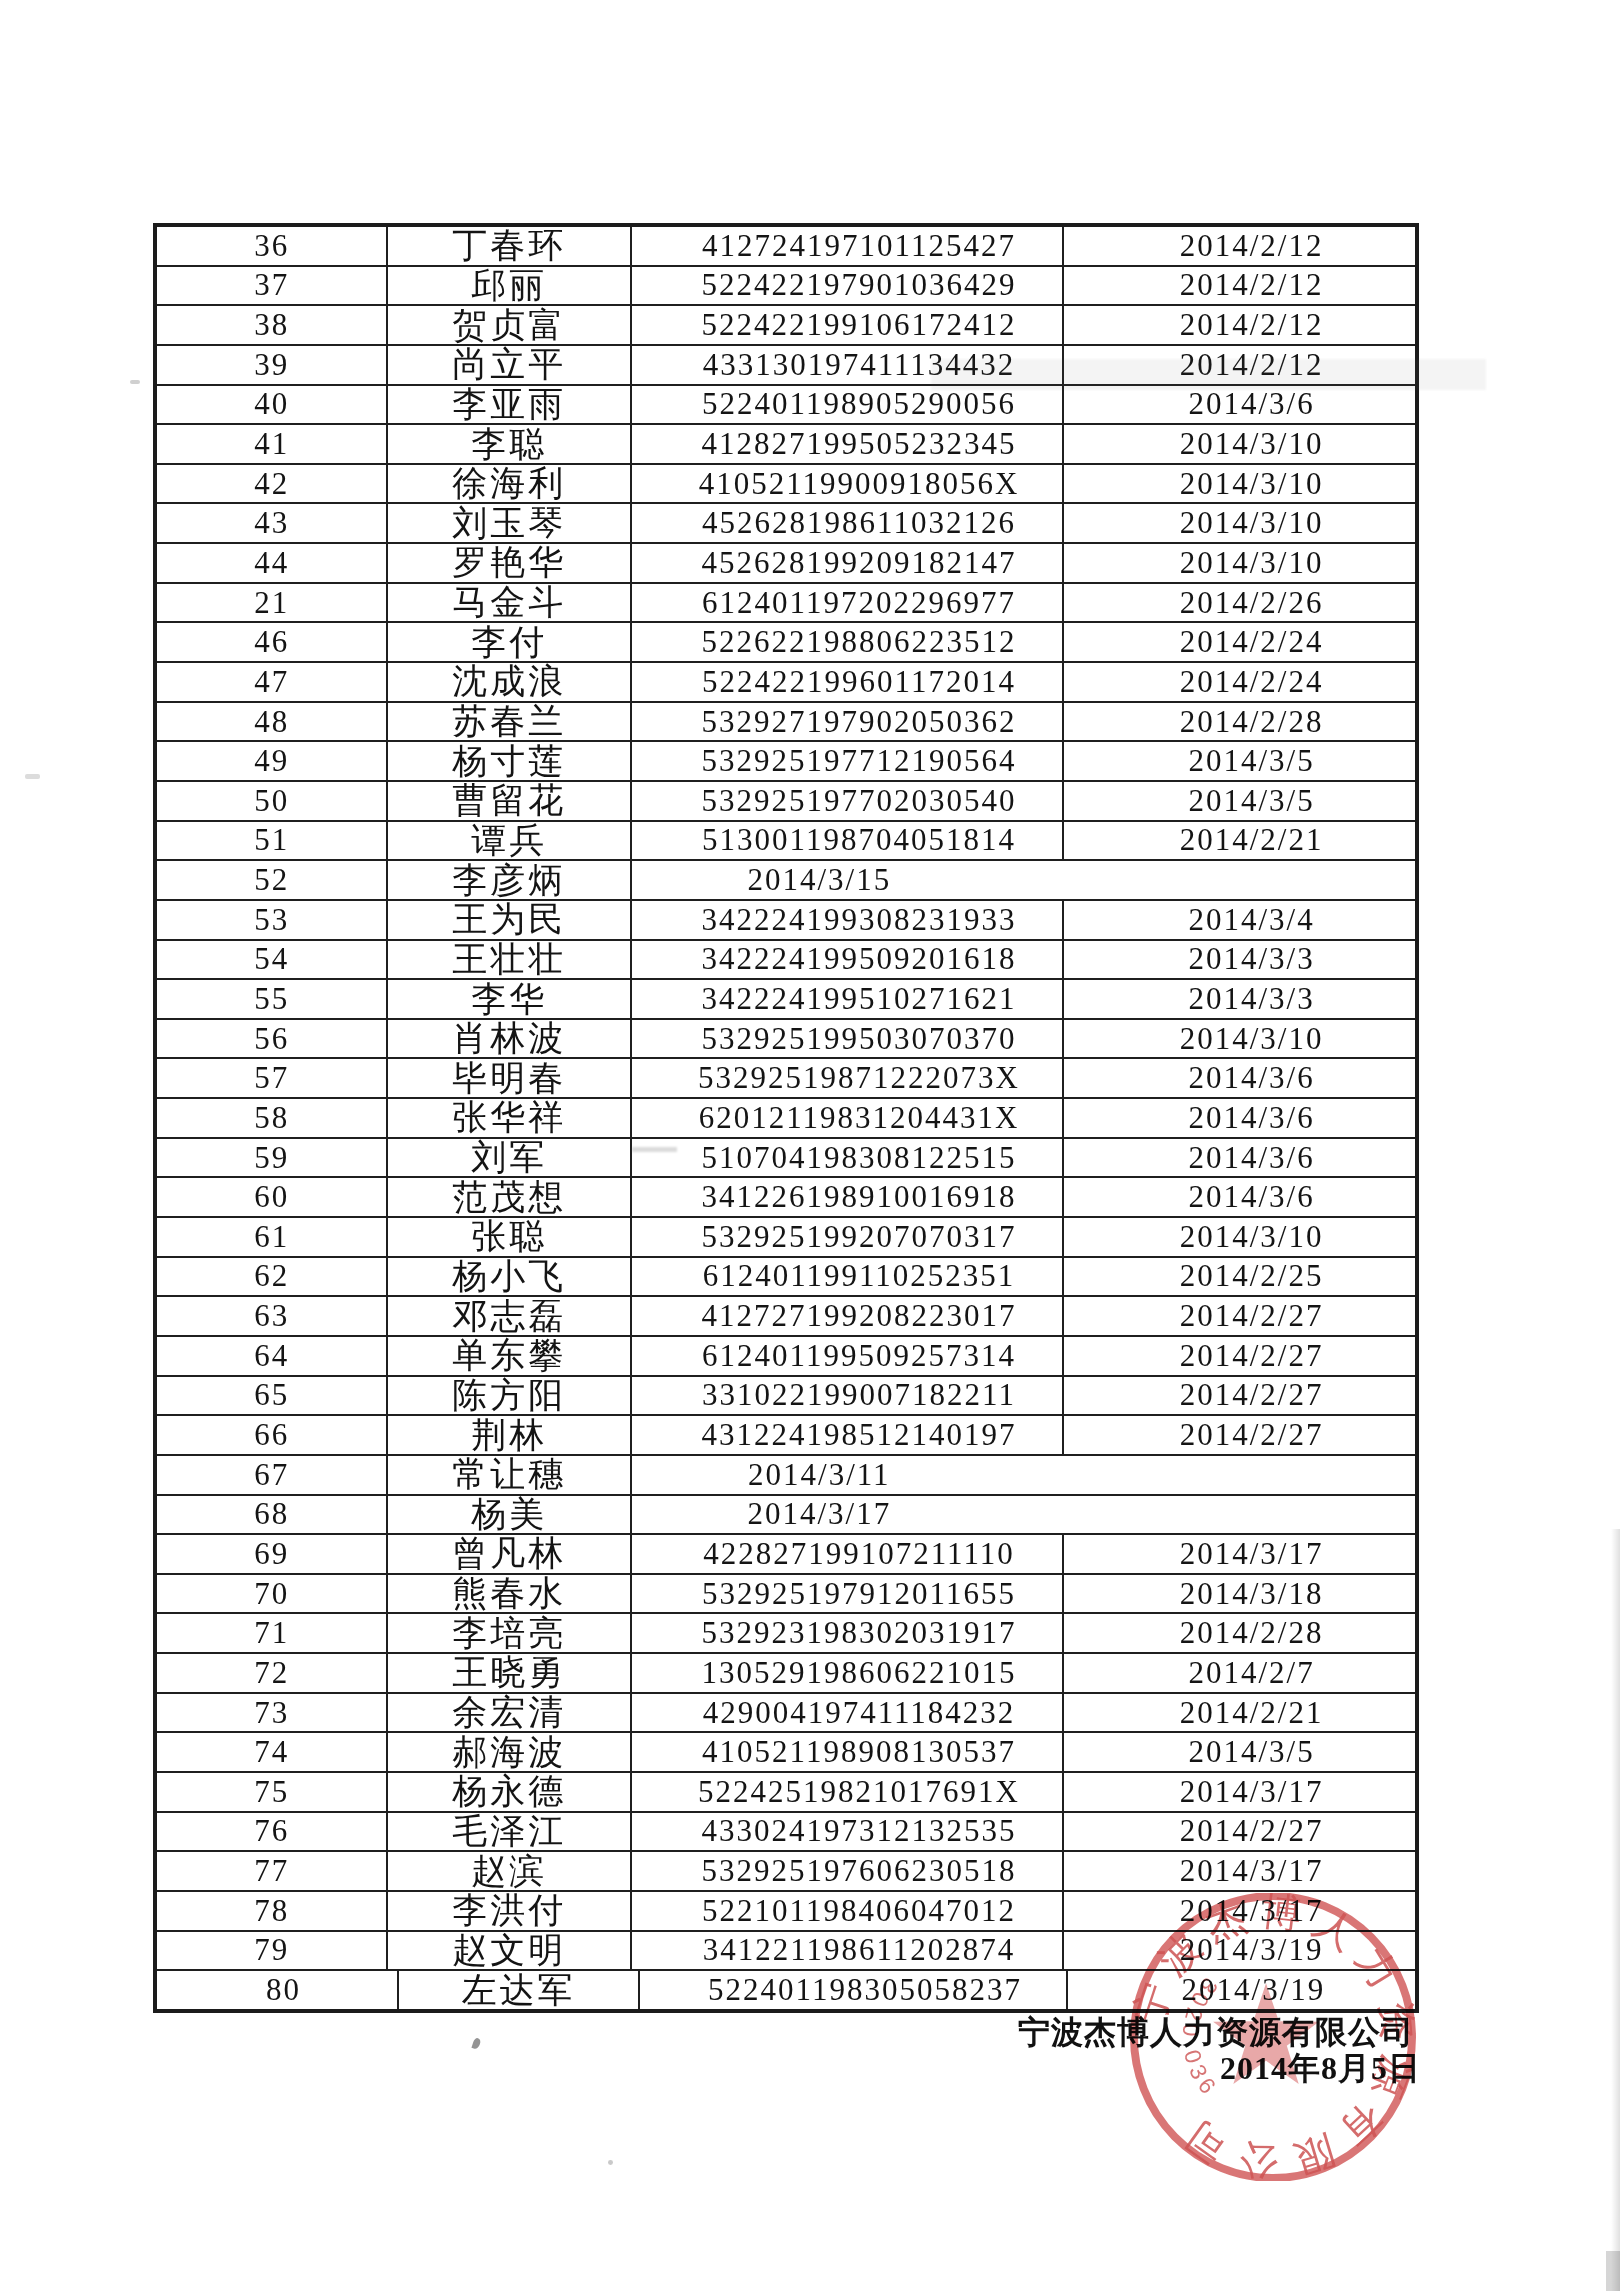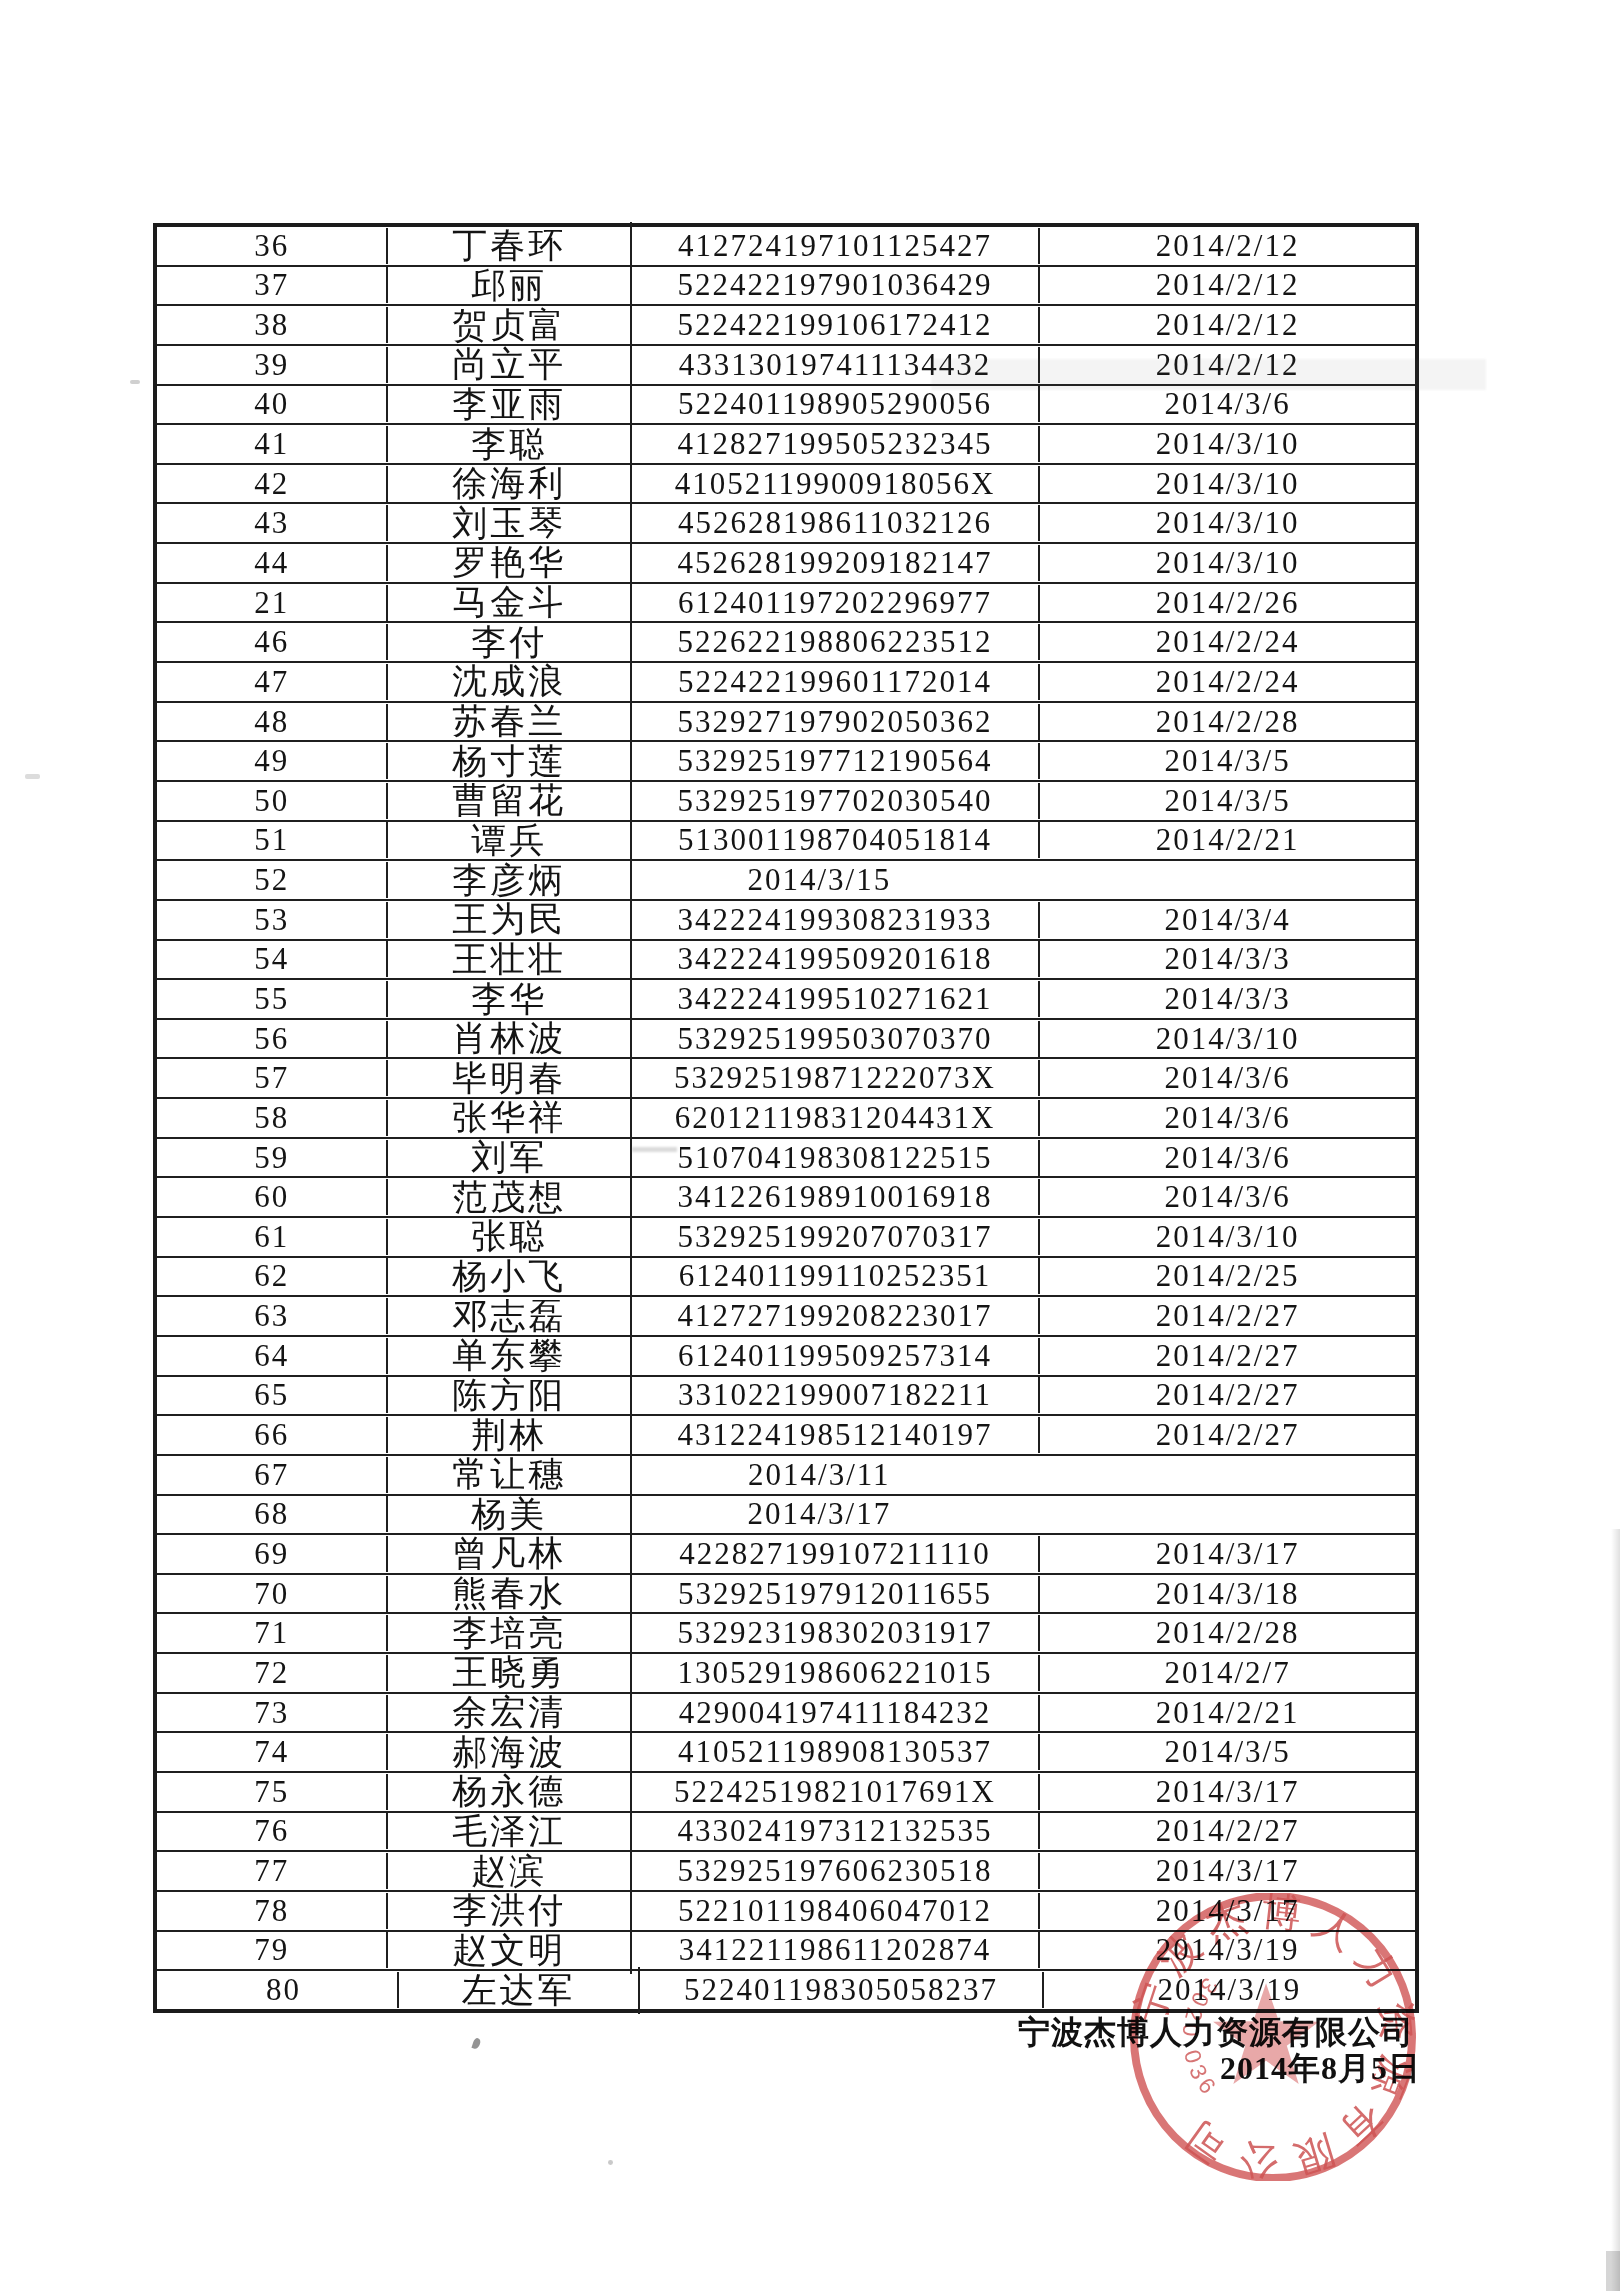--- a/index.html
+++ b/index.html
@@ -5,32 +5,32 @@
   html,body{margin:0;padding:0;background:#ffffff;}
   .page{
     position:relative;width:1620px;height:2292px;background:#ffffff;overflow:hidden;
     font-family:"Liberation Serif","DejaVu Serif",serif;color:#161616;
   }
   
   .roster{
     position:absolute;left:153px;top:223px;width:1266px;height:1790px;
     border:4.9px solid #1b1b1b;box-sizing:border-box;display:flex;flex-direction:column;background:#fff;
   }
-  .row{flex:1;display:flex;border-bottom:2.9px solid #1f1f1f;box-sizing:border-box;min-height:0;align-items:center;}
+  .row{flex:1;display:flex;border-bottom:2.9px solid #1f1f1f;box-sizing:border-box;min-height:0;}
   .row:last-child{border-bottom:none;padding-left:13px;}
   .cell{
     box-sizing:border-box;border-right:2.9px solid #1f1f1f;
     display:flex;align-items:center;justify-content:center;
     white-space:nowrap;overflow:hidden;
     font-size:31px;letter-spacing:2px;color:#141414;
   }
   .cell:last-child{border-right:none;}
   .c-index{flex:0 0 18.4%;}
   .c-name {flex:0 0 19.35%;font-size:35px;letter-spacing:2.9px;}
-  .c-id   {flex:0 0 32.45%;}
+  .c-id   {flex:0 0 32.45%;margin-left:24px;}
   .c-date {flex:0 0 29.8%;}
   
   .footer-company{
     position:absolute;top:2015px;right:206px;height:35px;line-height:35px;
     font-size:32px;font-weight:600;letter-spacing:1px;color:#111;white-space:nowrap;
   }
   .footer-date{
     position:absolute;top:2050px;right:199px;height:37px;line-height:37px;
     font-size:32px;font-weight:600;letter-spacing:1px;color:#111;white-space:nowrap;
   }

